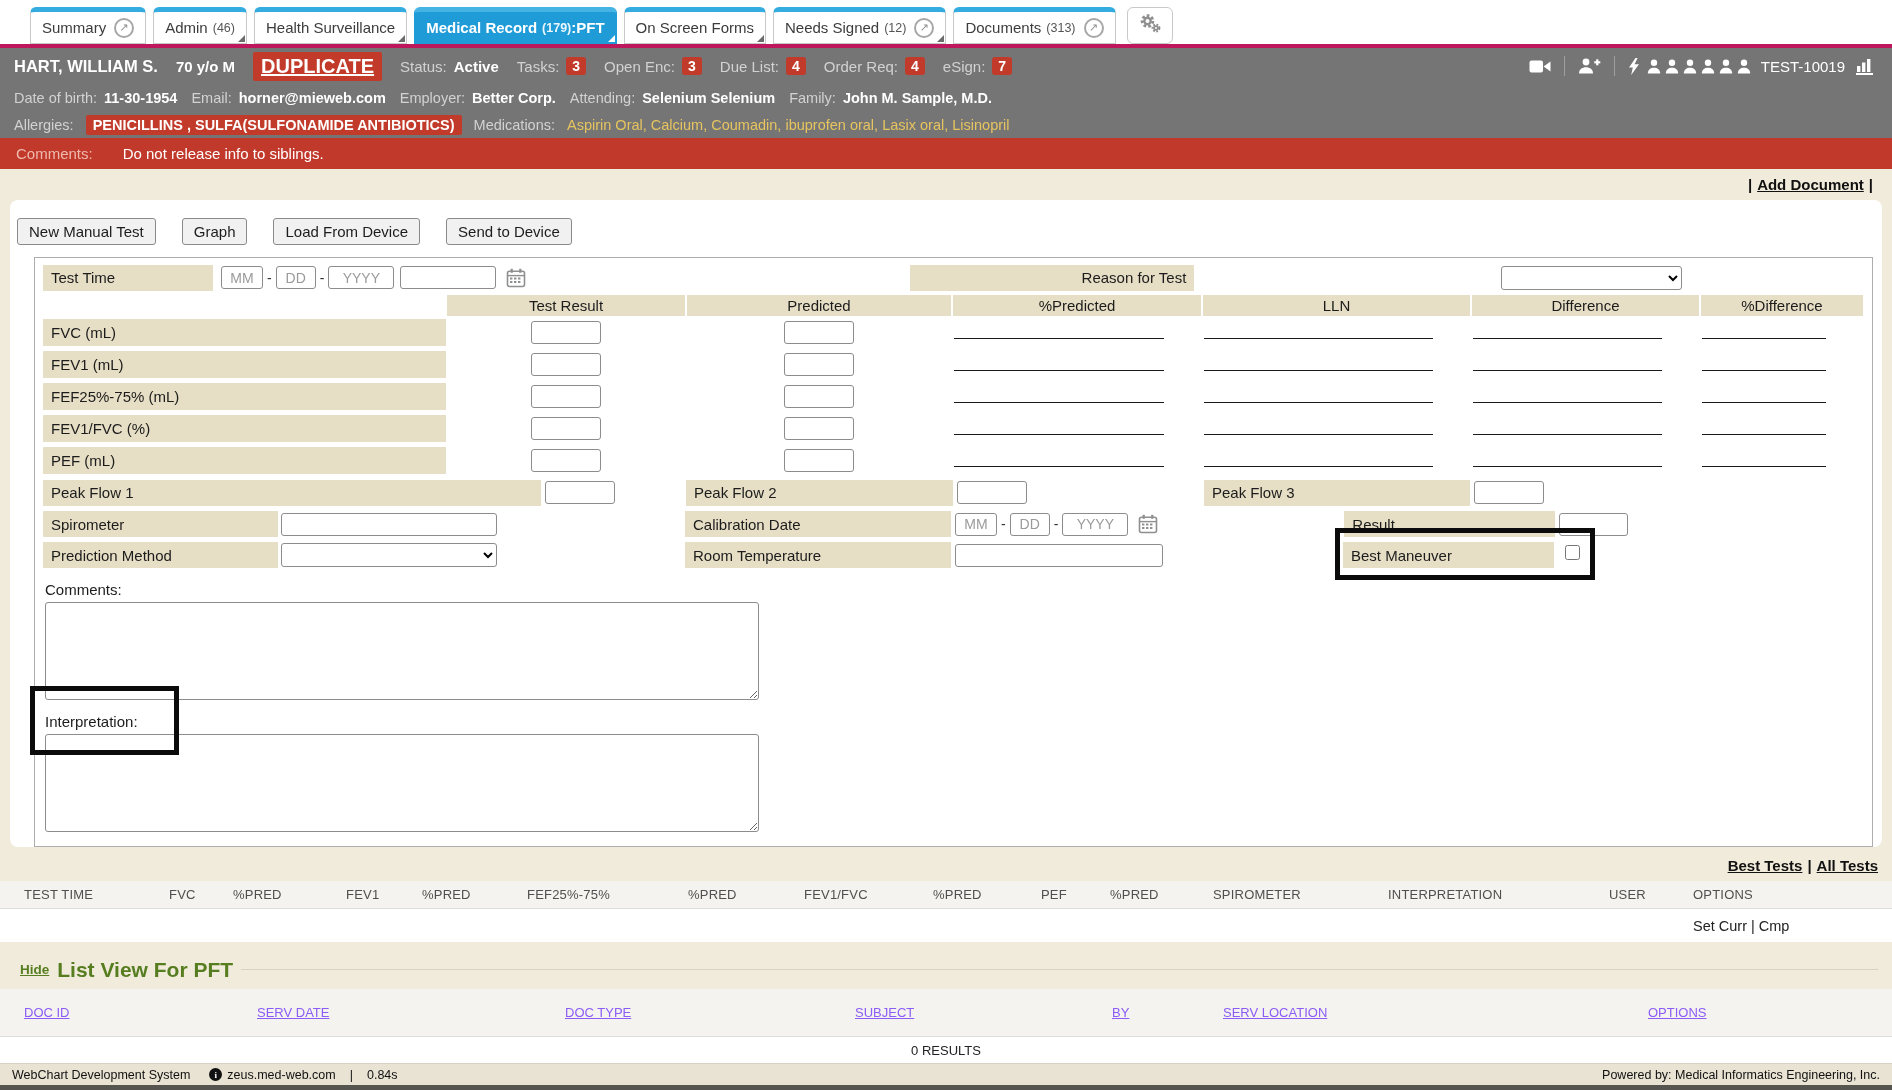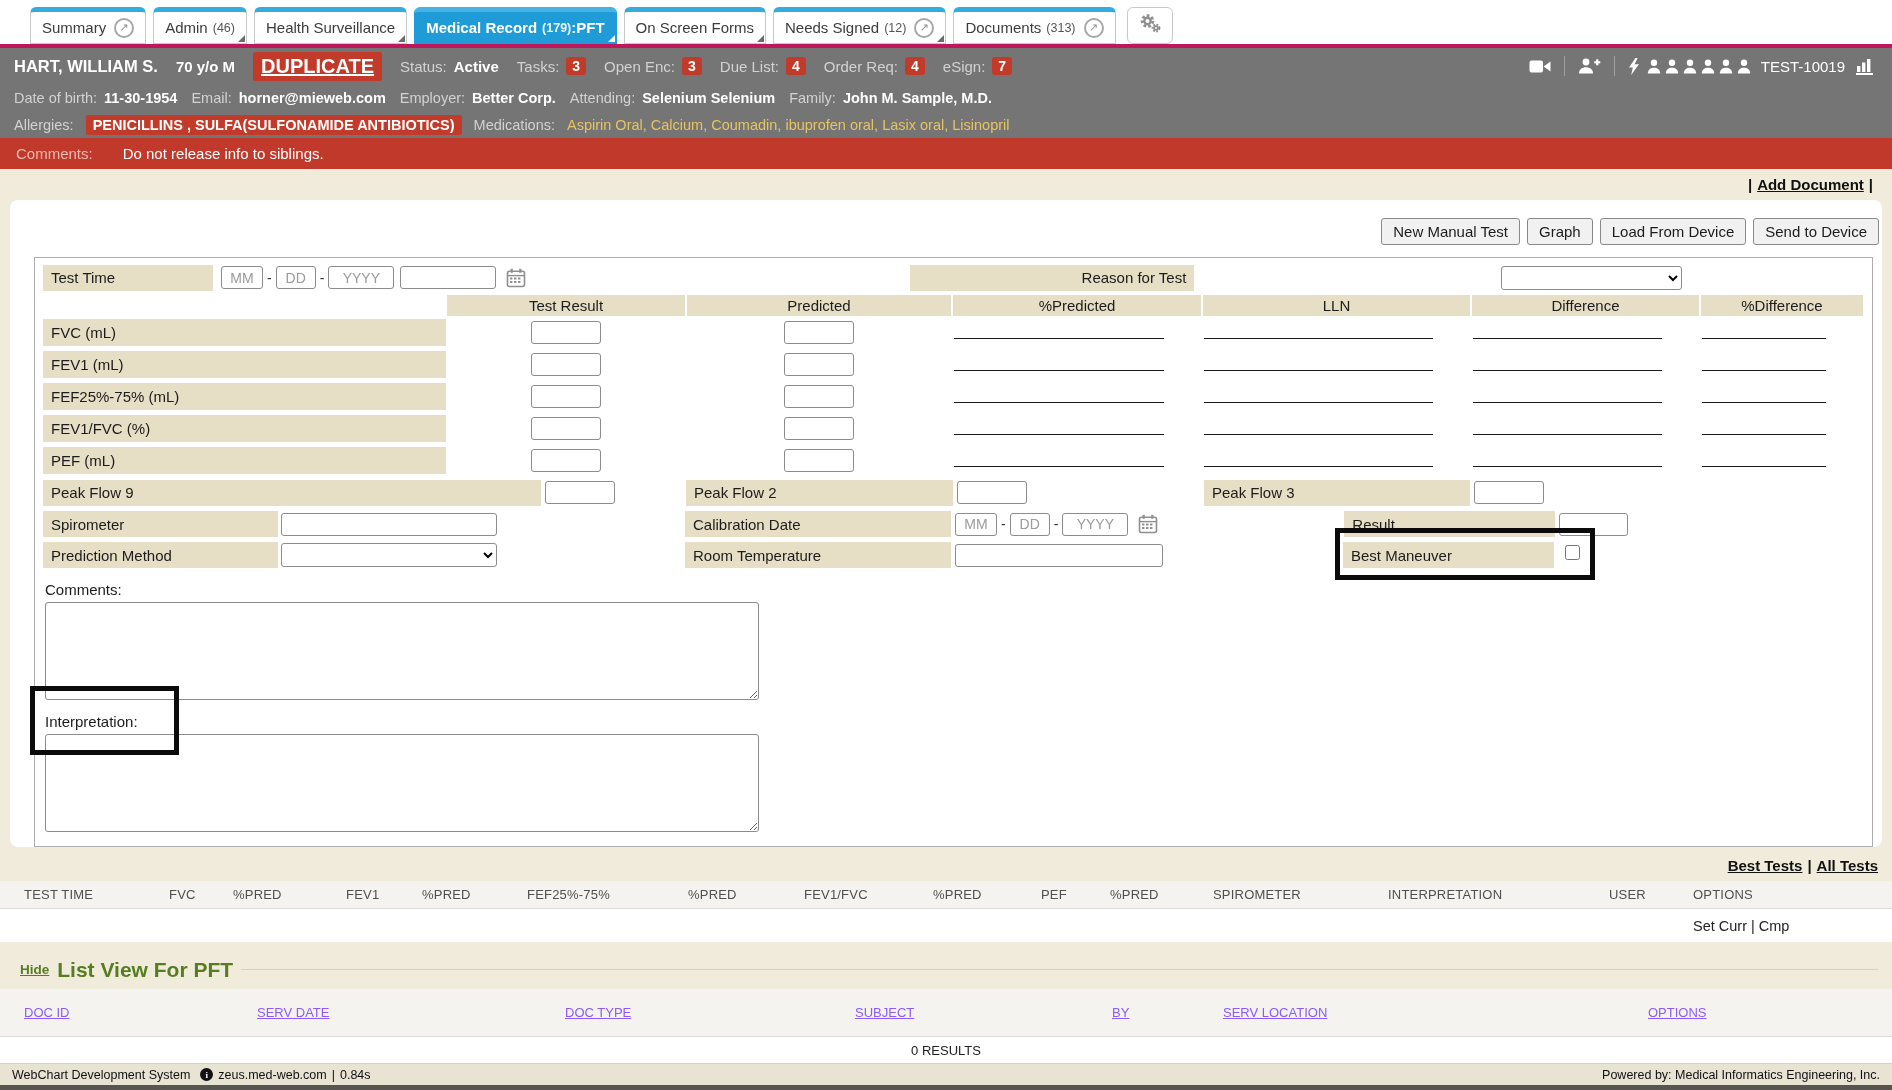--- a/index.html
+++ b/index.html
@@ -50,21 +50,21 @@
   
   .redbar { height:31px; background:#C0392B; color:#fff; display:flex; align-items:center; padding:0 16px; font-size:15px; }
   .redbar .rlbl { color:#EFB9AE; margin-right:30px; }
 
   
   .content { height:921px; display:flex; flex-direction:column; }
   .adddoc { height:40px; display:flex; align-items:center; justify-content:flex-end; padding-right:14px; font-size:15px; font-weight:bold; color:#111; }
   .adddoc .sep { margin:0 5px; }
   .adddoc .lnk { text-decoration:underline; cursor:pointer; }
   .panel { margin:0 10px; background:#fff; border-radius:8px; height:652px; padding-top:18px; }
-  .btnrow { display:flex; justify-content:flex-end; padding-right:3px; }
+  .btnrow { display:flex; justify-content:flex-start; padding-right:32px;gap:19px; }
   .btn { background:#f1f1f1; border:1px solid #8a8a8a; border-radius:3px; font-size:15px; color:#1c1c1c; padding:4px 11px; margin-left:7px; font-family:inherit; cursor:pointer; }
 
   .formbox { margin:12px 9px 0 24px; border:1px solid #ADADAD; padding:4px 8px 14px; position:relative; }
   .tan { background:#E6DEC5; }
   .inp { border:1px solid #8c8c8c; border-radius:3px; height:23px; font-size:14px; font-family:inherit; padding:0 4px; }
   .inp::placeholder { color:#9a9a9a; }
   .sel { height:24px; border:1px solid #8c8c8c; border-radius:3px; background:#fff; font-size:14px; font-family:inherit; }
   .mm { width:42px; text-align:center; }
   .dd { width:40px; text-align:center; }
   .yyyy { width:66px; text-align:center; }
@@ -132,21 +132,21 @@
   .listhead .rule { flex:1; border-top:1px solid #D8D2BE; margin-left:8px; }
   .ltable { width:1892px; background:#fff; table-layout:fixed; }
   .ltable th { background:#F4F3EF; font-size:13px; font-weight:normal; color:#8b5cf6; text-align:left; height:25px; padding:16px; border-bottom:1px solid #DEDEDE; }
   .ltable th:first-child { padding-left:24px; }
   .ltable th .collink { text-decoration:underline; cursor:pointer; }
   .ltable td { height:27px; text-align:center; font-size:13px; color:#222; background:#fff; }
 
   .spacer { flex:1; }
   .footer { border-top:1px solid #D8D2C2; background:#E9E3D4; height:27px; display:flex; align-items:center; padding:0 12px; font-size:12.5px; color:#111; }
   .footer .fright { margin-left:auto; }
-  .footer .fl { margin-right:5px; }
+  .footer .fl { margin-right:14px; }
   .info-i { display:inline-flex; align-items:center; justify-content:center; width:13px; height:13px; border-radius:50%; background:#111; color:#fff; font-size:9px; font-weight:bold; font-family:"Liberation Serif", serif; margin:0 5px; }
   .bottombar { height:7px; background:#57554F; }
 </style>
 </head>
 <body>
 
 <div class="page">
 
   <div class="tabbar">
     <div class="tab">
@@ -487,21 +487,21 @@
             </div>
           <div class="lcell">
               <div class="ln"></div>
             </div>
           <div class="lcell">
               <div class="ln"></div>
             </div>
         </div>
 
         <div class="pfrow">
-          <div class="tan cellbl pf1">Peak Flow 9</div>
+          <div class="tan cellbl pf1">Peak Flow 1</div>
           <input class="inp pfinp" style="">
           <div class="tan cellbl pf2">Peak Flow 2</div>
           <input class="inp pfinp" style="">
           <div class="tan cellbl pf3">Peak Flow 3</div>
           <input class="inp pfinp" style="">
         </div>
 
         <div class="sprow">
           <div class="tan cellbl sp-label">Spirometer</div>
           <input class="inp wideinp" style="">

